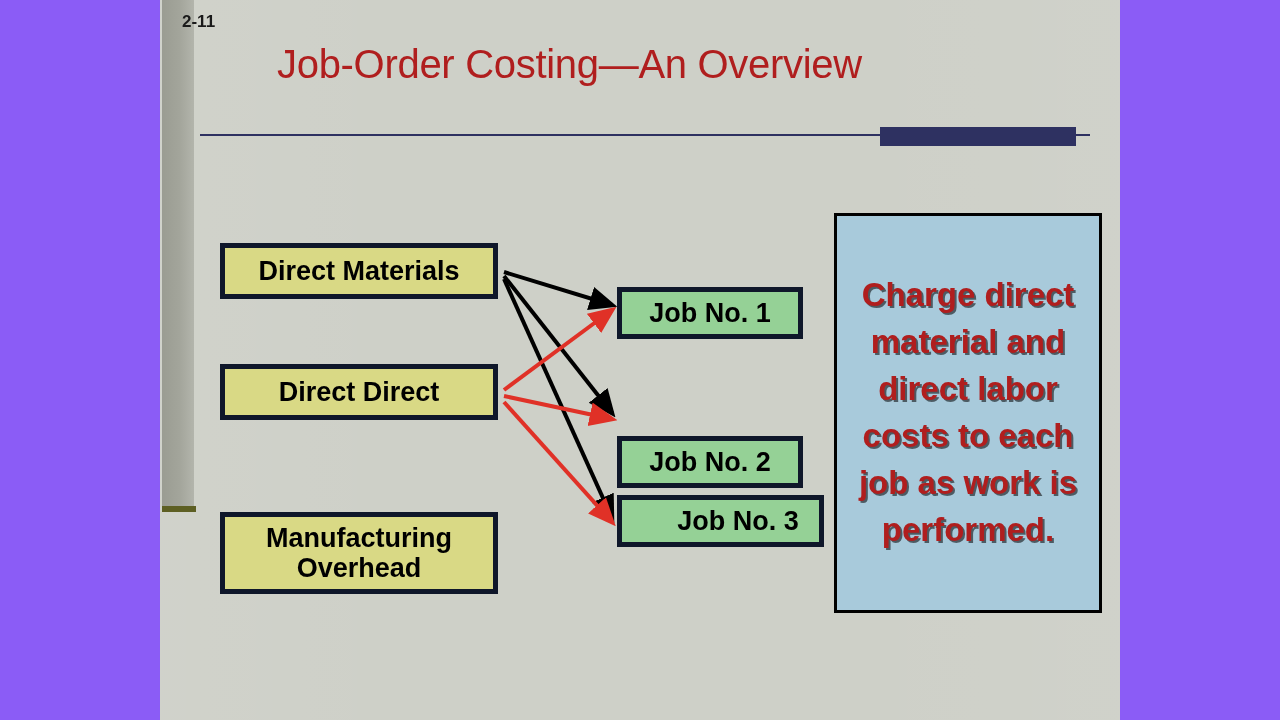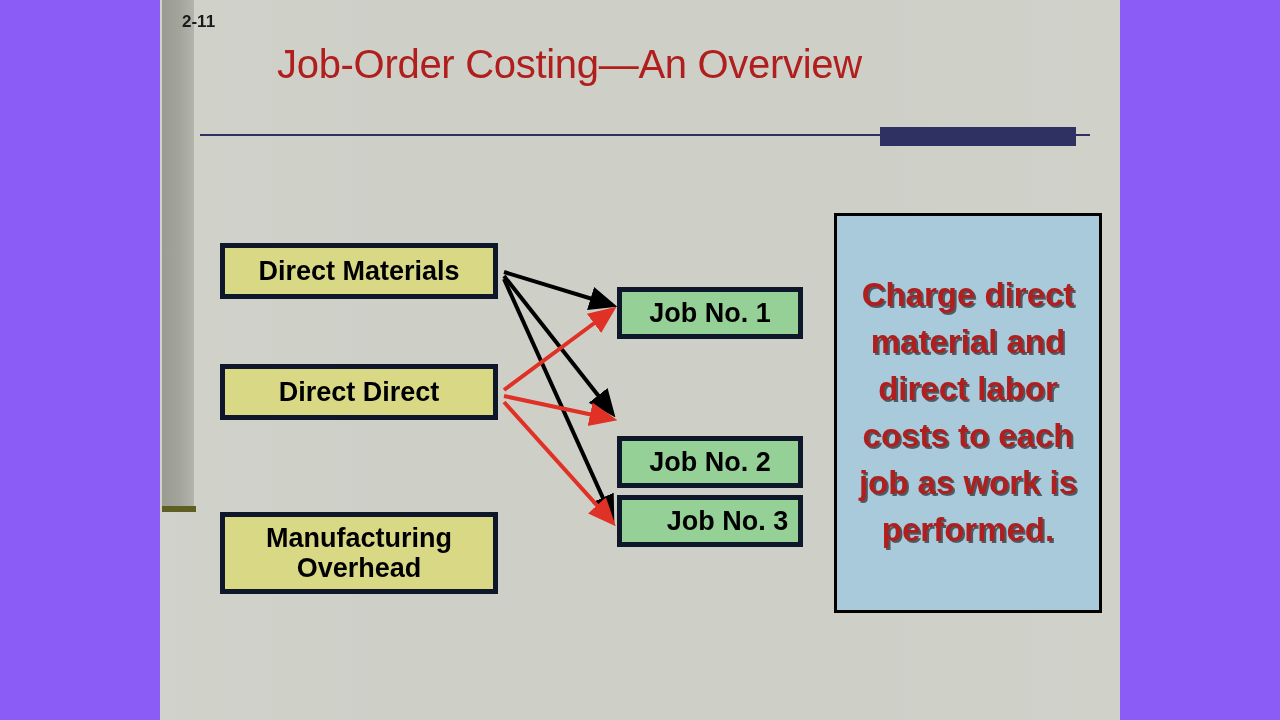--- a/index.html
+++ b/index.html
@@ -138,21 +138,21 @@
   }
 
   
   #box-direct-materials { left: 60px; top: 243px;  width: 278px; height: 56px; }
   #box-direct-labor     { left: 60px; top: 364px;  width: 278px; height: 56px; }
   #box-mfg-overhead     { left: 60px; top: 512px;  width: 278px; height: 82px; }
 
   
   #box-job-1 { left: 457px; top: 287px; width: 186px; height: 52px; }
   #box-job-2 { left: 457px; top: 392px; width: 186px; height: 52px; margin-top: 44px; }
-  #box-job-3 { left: 457px; top: 495px; width: 186px; height: 52px; padding-left: 35px; }
+  #box-job-3 { left: 457px; top: 495px; width: 207px; height: 52px; padding-left: 35px; }
 
   
   #callout {
     position: absolute;
     left: 674px;
     top: 213px;
     width: 268px;
     height: 400px;
     box-sizing: border-box;
     background: #a8cadb;

